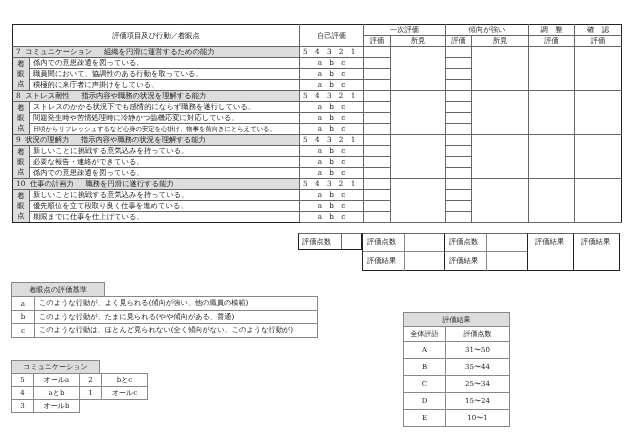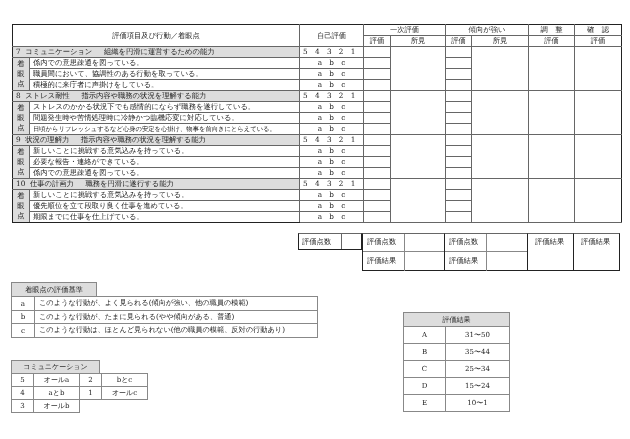--- a/index.html
+++ b/index.html
@@ -201,34 +201,34 @@
   <div class="abs" style="left:42px;top:18px;width:38px;height:18px;"></div>
 </div>
 
 <div class="abs" style="left:527px;top:233px;width:46px;height:38px;border:1.5px solid #222;border-top:1px solid #666;border-right:none;">
   <div class="abs t" style="left:7px;top:2px;">評価結果</div>
 </div>
 <div class="abs" style="left:573px;top:233px;width:47px;height:38px;border:1.5px solid #222;border-top:1px solid #666;">
   <div class="abs t" style="left:7px;top:2px;">評価結果</div>
 </div>
 
-<div class="abs" style="left:11px;top:282px;width:86px;height:14px;background:#ddd;border:1px solid #888;border-bottom:none;text-align:center;font-size:7.2px;line-height:13px;">着眼点の評価基準</div>
+<div class="abs" style="left:11px;top:282px;width:94px;height:14px;background:#ddd;border:1px solid #888;border-bottom:none;text-align:center;font-size:7.2px;line-height:13px;">着眼点の評価基準</div>
 <table class="abs legend" style="left:11px;top:296px;width:307px;">
   <tbody>
       <tr>
         <td style="width:14px;text-align:center">a</td>
         <td>このような行動が、よく見られる(傾向が強い、他の職員の模範)</td>
       </tr>
   <tr>
         <td style="text-align:center">b</td>
         <td>このような行動が、たまに見られる(やや傾向がある、普通)</td>
       </tr>
   <tr>
         <td style="text-align:center">c</td>
-        <td>このような行動は、ほとんど見られない(他の職員の模範、反対の行動あり)</td>
+        <td>このような行動は、ほとんど見られない(全く傾向がない、このような行動が)</td>
       </tr>
 </tbody>
   </table>
 
 <div class="abs" style="left:11px;top:360px;width:89px;height:13px;background:#ddd;border:1px solid #888;border-bottom:none;text-align:center;font-size:7px;line-height:12px;">コミュニケーション</div>
 <table class="abs score" style="left:11px;top:373px;width:136px;table-layout:fixed;">
   <colgroup>
       <col style="width:22px">
       <col style="width:46px">
       <col style="width:22px">
@@ -259,20 +259,24 @@
 <table class="abs score" style="left:403px;top:312px;width:106px;table-layout:fixed;">
   <colgroup>
       <col style="width:42px">
       <col style="width:64px">
     </colgroup>
   <tbody>
       <tr>
         <td colspan="2" style="background:#ddd;height:13px">評価結果</td>
       </tr>
   <tr>
+        <td style="height:14px">全体評語</td>
+        <td>評価点数</td>
+      </tr>
+  <tr>
         <td style="height:16px">A</td>
         <td>31〜50</td>
       </tr>
   <tr>
         <td style="height:16px">B</td>
         <td>35〜44</td>
       </tr>
   <tr>
         <td style="height:16px">C</td>
         <td>25〜34</td>

